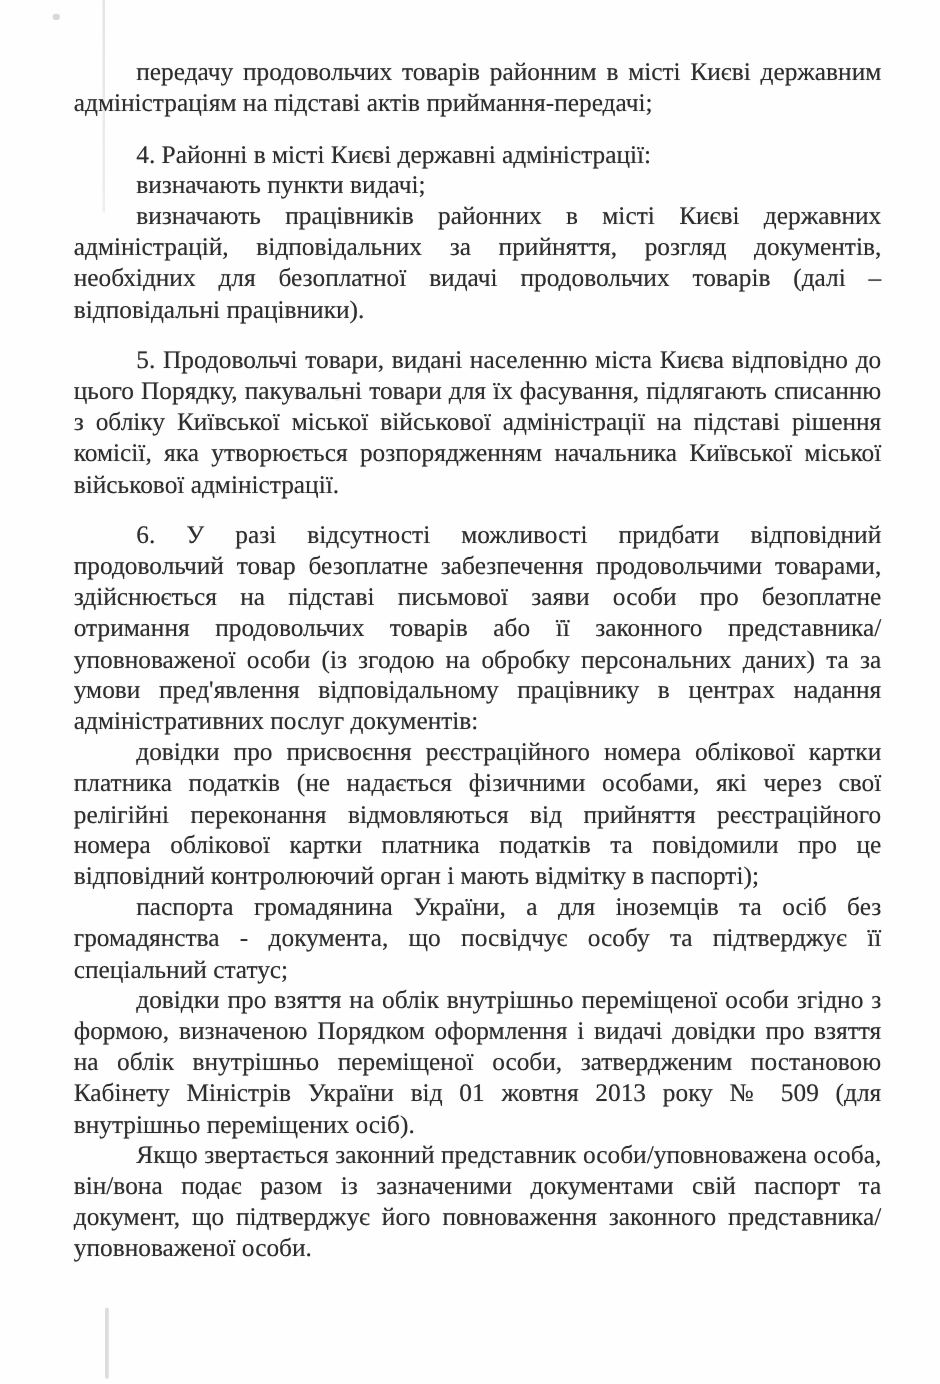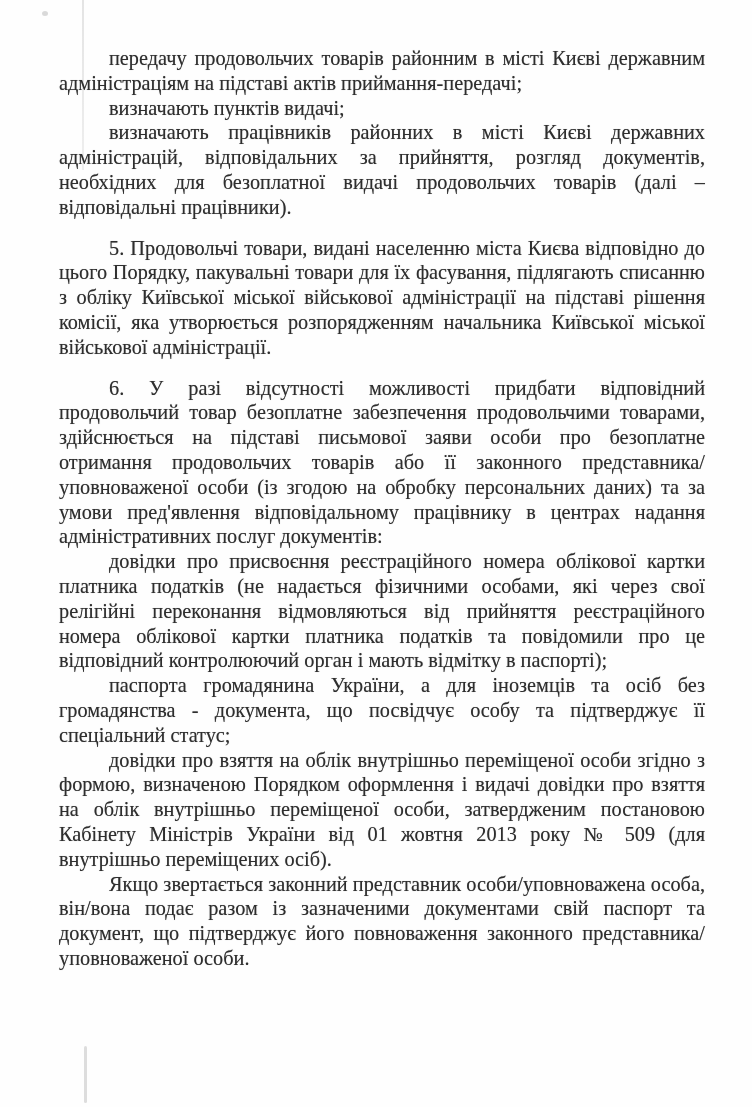--- a/index.html
+++ b/index.html
@@ -68,21 +68,22 @@
 <div class="page">
 
   <div class="streak-top"></div>
   <div class="streak-bottom"></div>
   <div class="speck speck-1"></div>
   <div class="speck speck-2"></div>
   <div class="speck speck-3"></div>
 
   <div class="textblock">
     <p>передачу продовольчих товарів районним в місті Києві державним адміністраціям на підставі актів приймання-передачі;</p>
-    <p>визначають пунктів видачі;</p>
+    <p class="gap">4. Районні в місті Києві державні адміністрації:</p>
+    <p>визначають пункти видачі;</p>
     <p>визначають працівників районних в місті Києві державних адміністрацій, відповідальних за прийняття, розгляд документів, необхідних для безоплатної видачі продовольчих товарів (далі – відповідальні працівники).</p>
     <p class="gap">5. Продовольчі товари, видані населенню міста Києва відповідно до цього Порядку, пакувальні товари для їх фасування, підлягають списанню з обліку Київської міської військової адміністрації на підставі рішення комісії, яка утворюється розпорядженням начальника Київської міської військової адміністрації.</p>
     <p class="gap">6. У разі відсутності можливості придбати відповідний продовольчий товар безоплатне забезпечення продовольчими товарами, здійснюється на підставі письмової заяви особи про безоплатне отримання продовольчих товарів або її законного представника/уповноваженої особи (із згодою на обробку персональних даних) та за умови пред'явлення відповідальному працівнику в центрах надання адміністративних послуг документів:</p>
     <p>довідки про присвоєння реєстраційного номера облікової картки платника податків (не надається фізичними особами, які через свої релігійні переконання відмовляються від прийняття реєстраційного номера облікової картки платника податків та повідомили про це відповідний контролюючий орган і мають відмітку в паспорті);</p>
     <p>паспорта громадянина України, а для іноземців та осіб без громадянства - документа, що посвідчує особу та підтверджує її спеціальний статус;</p>
     <p>довідки про взяття на облік внутрішньо переміщеної особи згідно з формою, визначеною Порядком оформлення і видачі довідки про взяття на облік внутрішньо переміщеної особи, затвердженим постановою Кабінету Міністрів України від 01 жовтня 2013 року № 509 (для внутрішньо переміщених осіб).</p>
     <p>Якщо звертається законний представник особи/уповноважена особа, він/вона подає разом із зазначеними документами свій паспорт та документ, що підтверджує його повноваження законного представника/уповноваженої особи.</p>
 
   </div>
 

